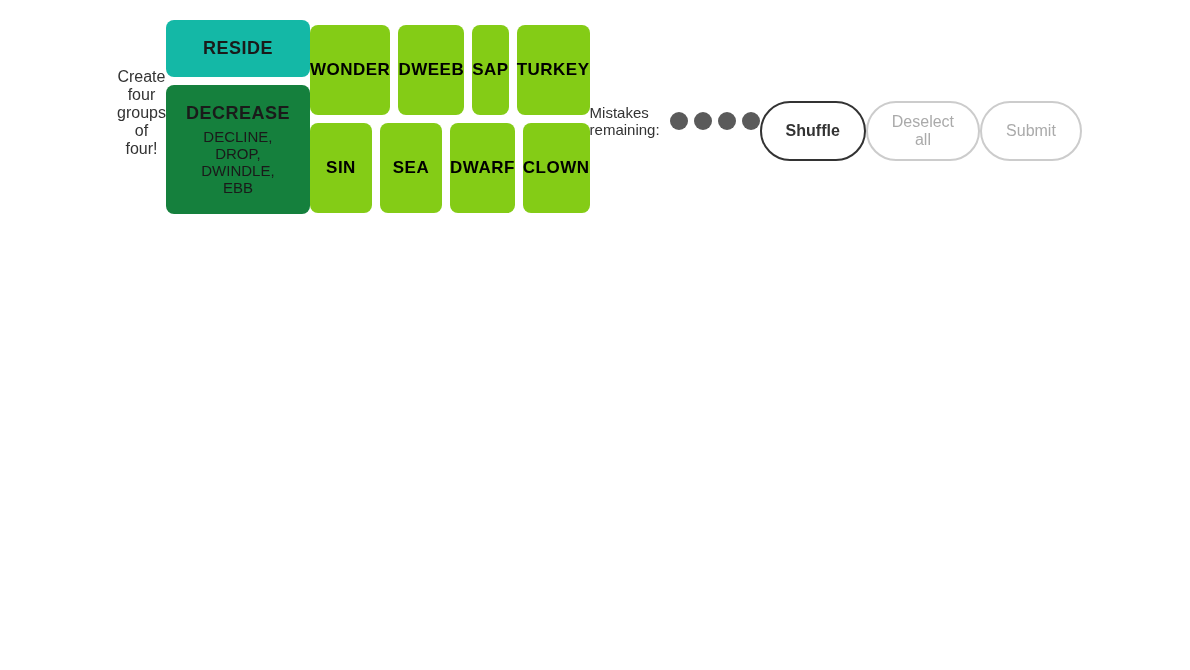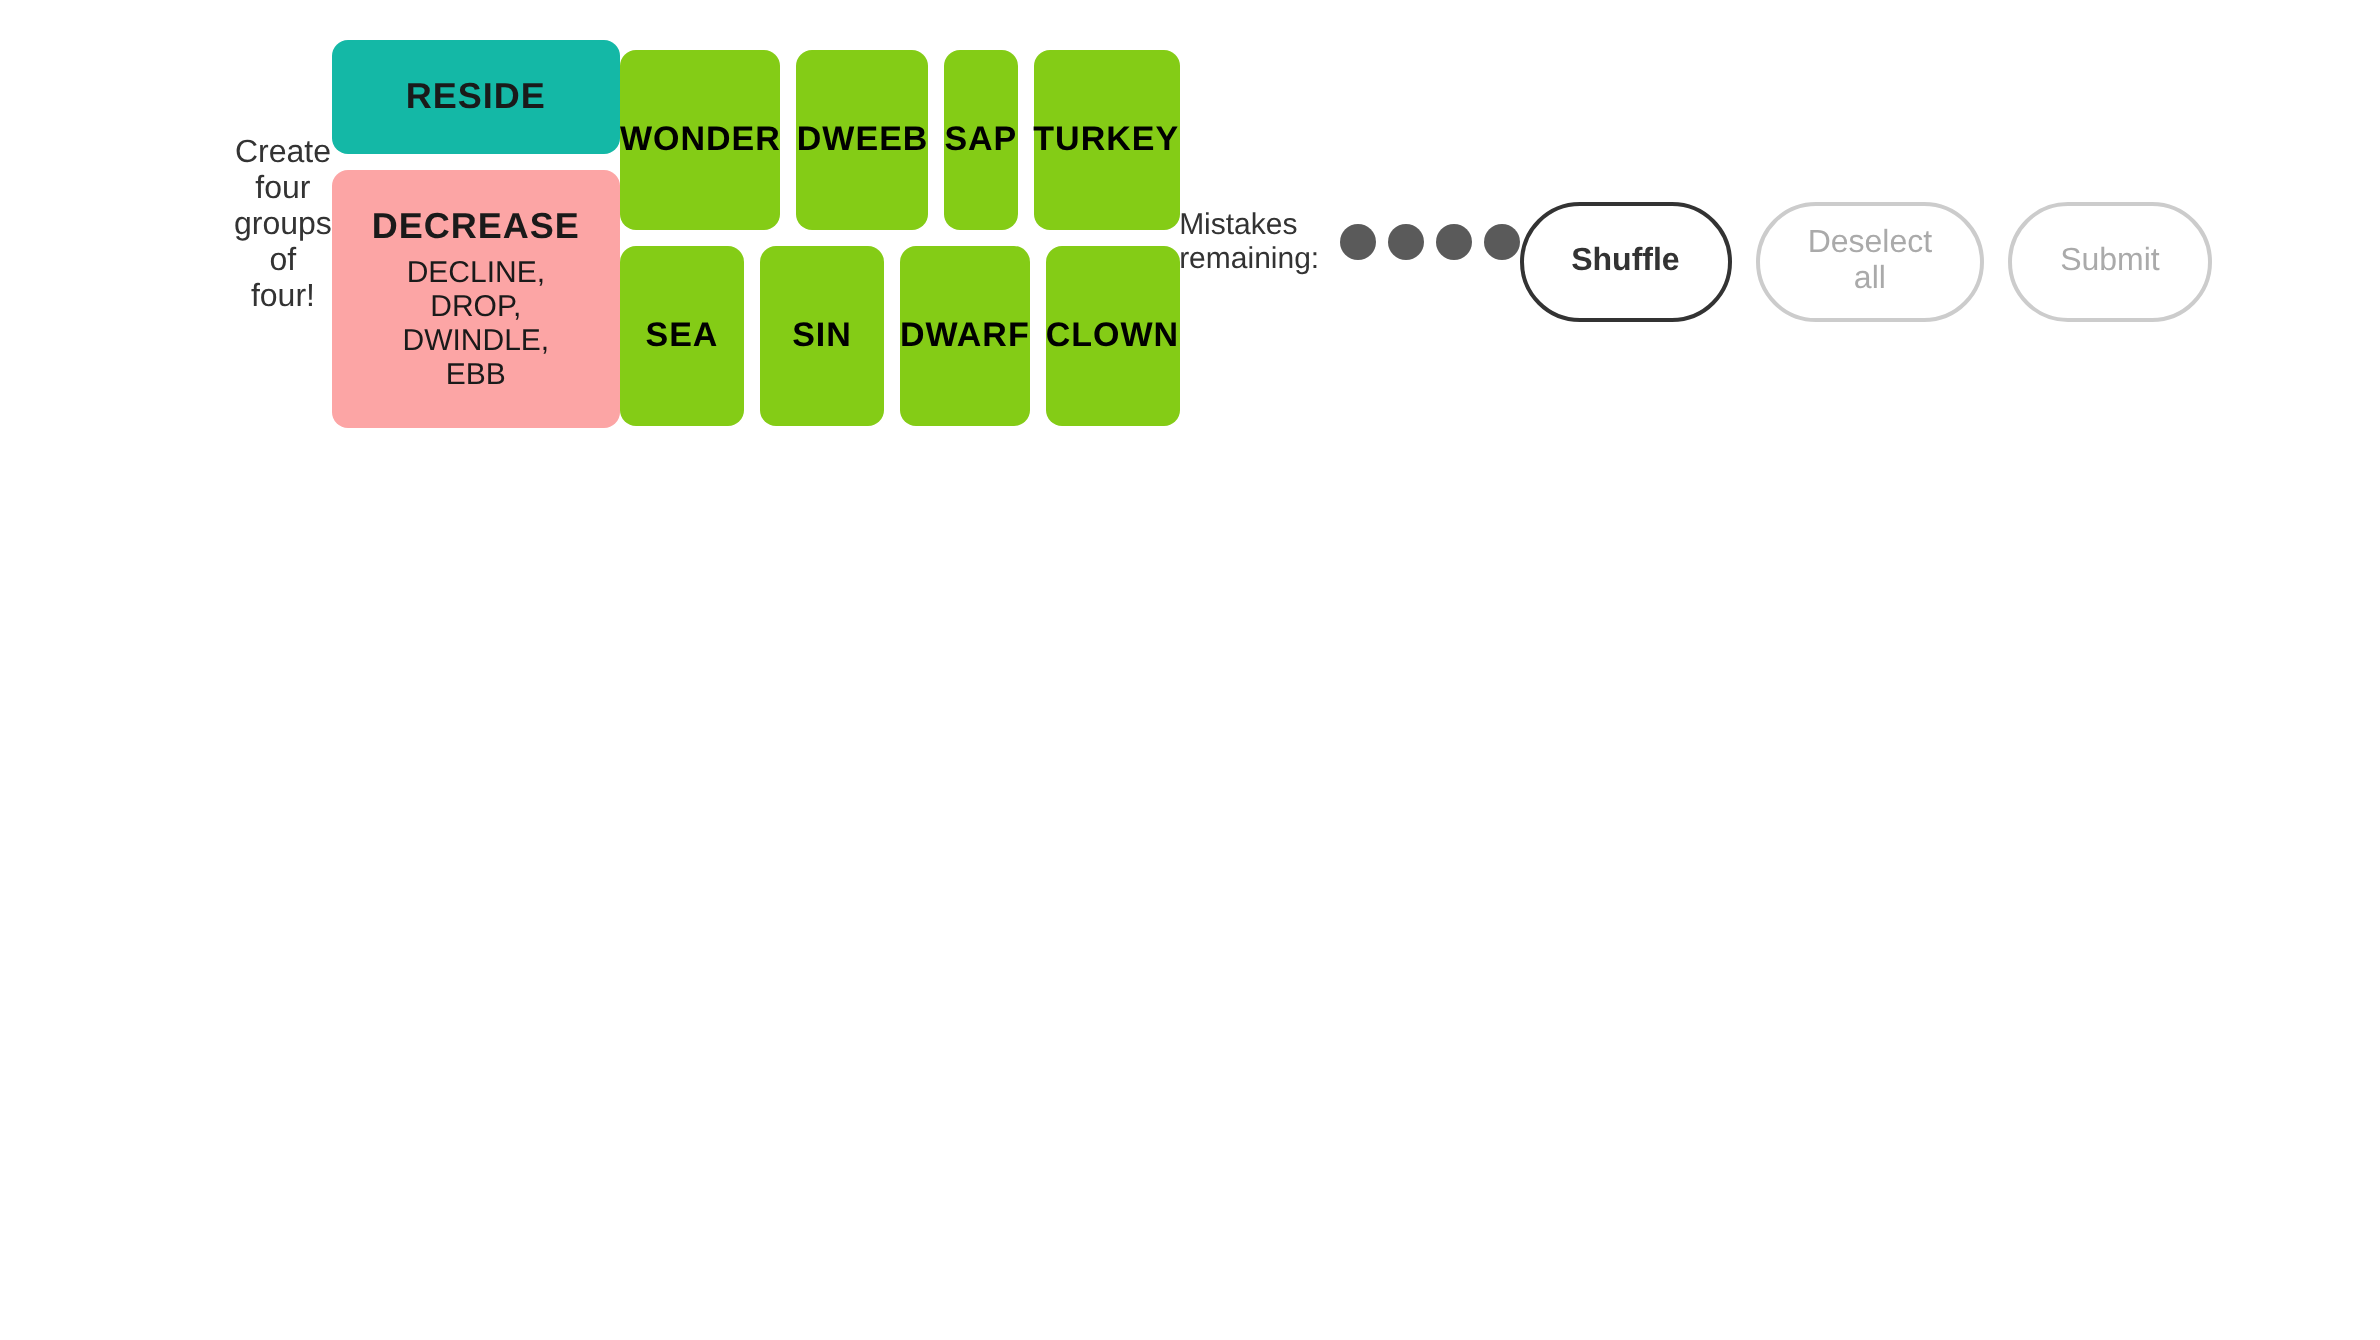--- a/index.html
+++ b/index.html
@@ -39,21 +39,21 @@
       padding: 18px 20px;
       text-align: center;
       margin-bottom: 8px;
     }
 
     .solved-group.yellow {
       background-color: #14b8a6;
     }
 
     .solved-group.green {
-      background-color: #fca5a5;
+      background-color: #15803d;
     }
 
     .solved-group-title {
       font-size: 18px;
       font-weight: bold;
       color: #1a1a1a;
       letter-spacing: 0.5px;
     }
 
     .solved-group-members {
@@ -109,21 +109,20 @@
 
     .dot {
       width: 18px;
       height: 18px;
       border-radius: 50%;
       background-color: #5a5a5a;
     }
 
     .buttons-row {
       display: flex;
-      gap: 12px;
       margin-top: 20px;
     }
 
     .btn {
       border-radius: 999px;
       border: 2px solid #333;
       background: #ffffff;
       padding: 10px 24px;
       font-size: 16px;
       cursor: pointer;
@@ -171,24 +170,24 @@
           </div>
           <div class="word-card">
             <span class="word-label">SAP</span>
           </div>
           <div class="word-card">
             <span class="word-label">TURKEY</span>
           </div>
         </div>
         <div class="grid-row">
           <div class="word-card">
+            <span class="word-label">SIN</span>
+          </div>
+          <div class="word-card">
             <span class="word-label">SEA</span>
-          </div>
-          <div class="word-card">
-            <span class="word-label">SIN</span>
           </div>
           <div class="word-card">
             <span class="word-label">DWARF</span>
           </div>
           <div class="word-card">
             <span class="word-label">CLOWN</span>
           </div>
         </div>
       </div>
   </div>

